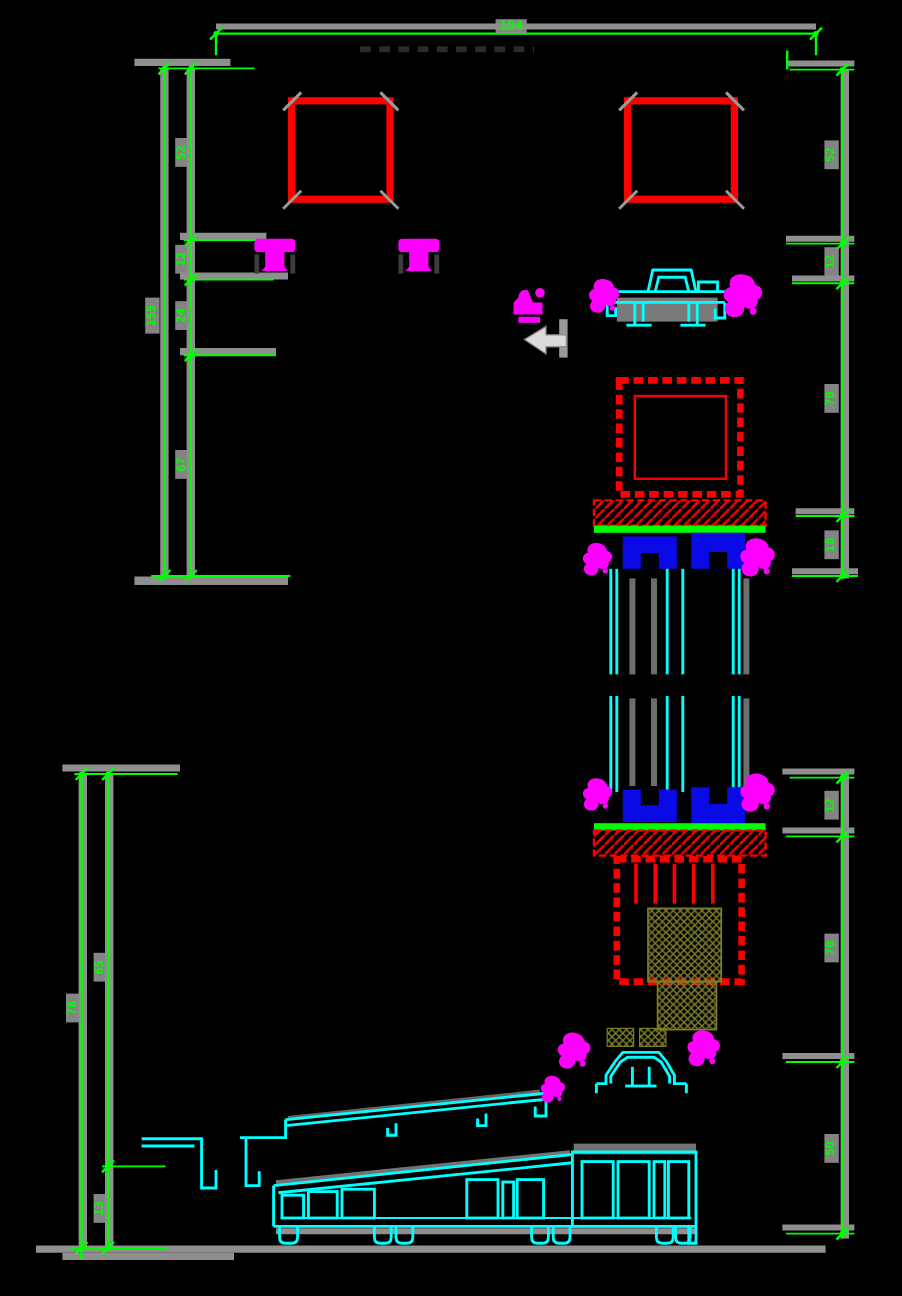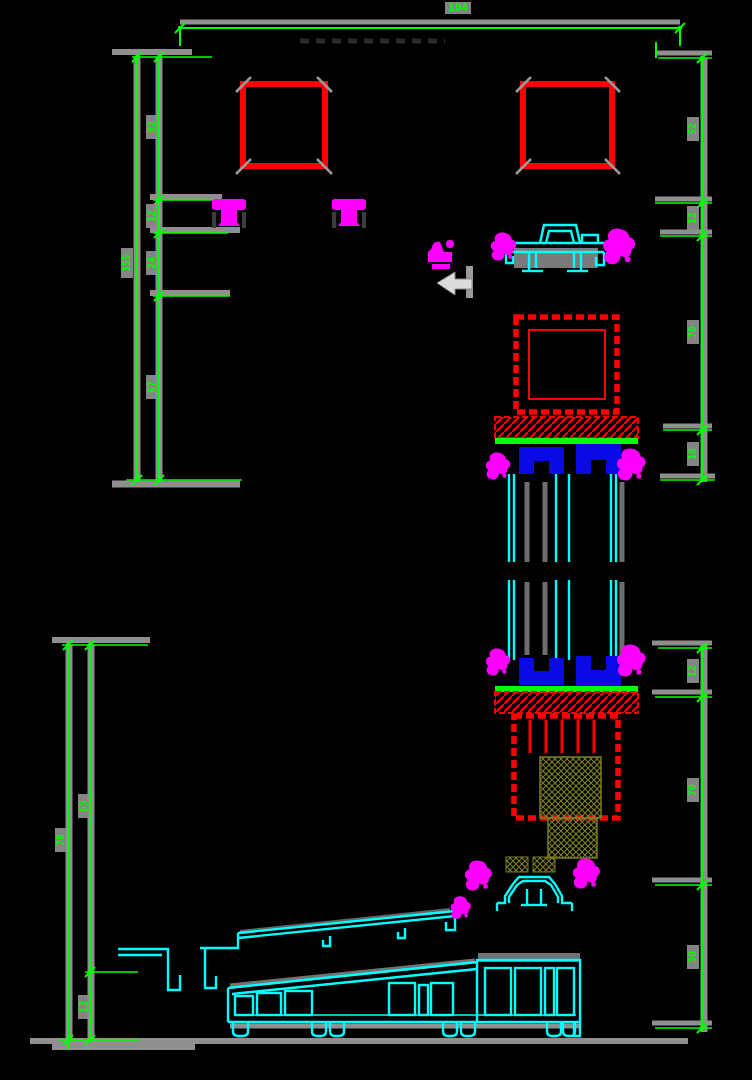--- a/index.html
+++ b/index.html
@@ -358,21 +358,21 @@
         <path d="M330,1022 v9 q0,5 5,5 h4 q5,0 5,-5 v-9"></path>
         <path d="M443,1022 v9 q0,5 5,5 h4 q5,0 5,-5 v-9"></path>
         <path d="M461,1022 v9 q0,5 5,5 h4 q5,0 5,-5 v-9"></path>
         <path d="M547,1022 v9 q0,5 5,5 h4 q5,0 5,-5 v-9"></path>
         <path d="M563,1022 v9 q0,5 5,5 h3 q4,0 4,-5 v-9"></path>
         <polyline points="574,1022 574,1036 580,1036 580,1022"></polyline>
       </g>
     </g>
   </svg>
 
-  <div class="ht" style="left:413px;top:2px;width:26px;margin-left:32px;">104</div>
+  <div class="ht" style="left:413px;top:16px;width:26px;">104</div>
 
   <div class="vt" style="left:140px;top:121px;width:24px;">52</div>
   <div class="vt" style="left:140px;top:210px;width:24px;">12</div>
   <div class="vt" style="left:140px;top:257px;width:24px;">24</div>
   <div class="vt" style="left:140px;top:381px;width:24px;">67</div>
   <div class="vt" style="left:112px;top:257px;width:30px;">155</div>
 
   <div class="vt" style="left:681px;top:123px;width:24px;">52</div>
   <div class="vt" style="left:681px;top:212px;width:24px;">12</div>
   <div class="vt" style="left:681px;top:326px;width:24px;">70</div>

